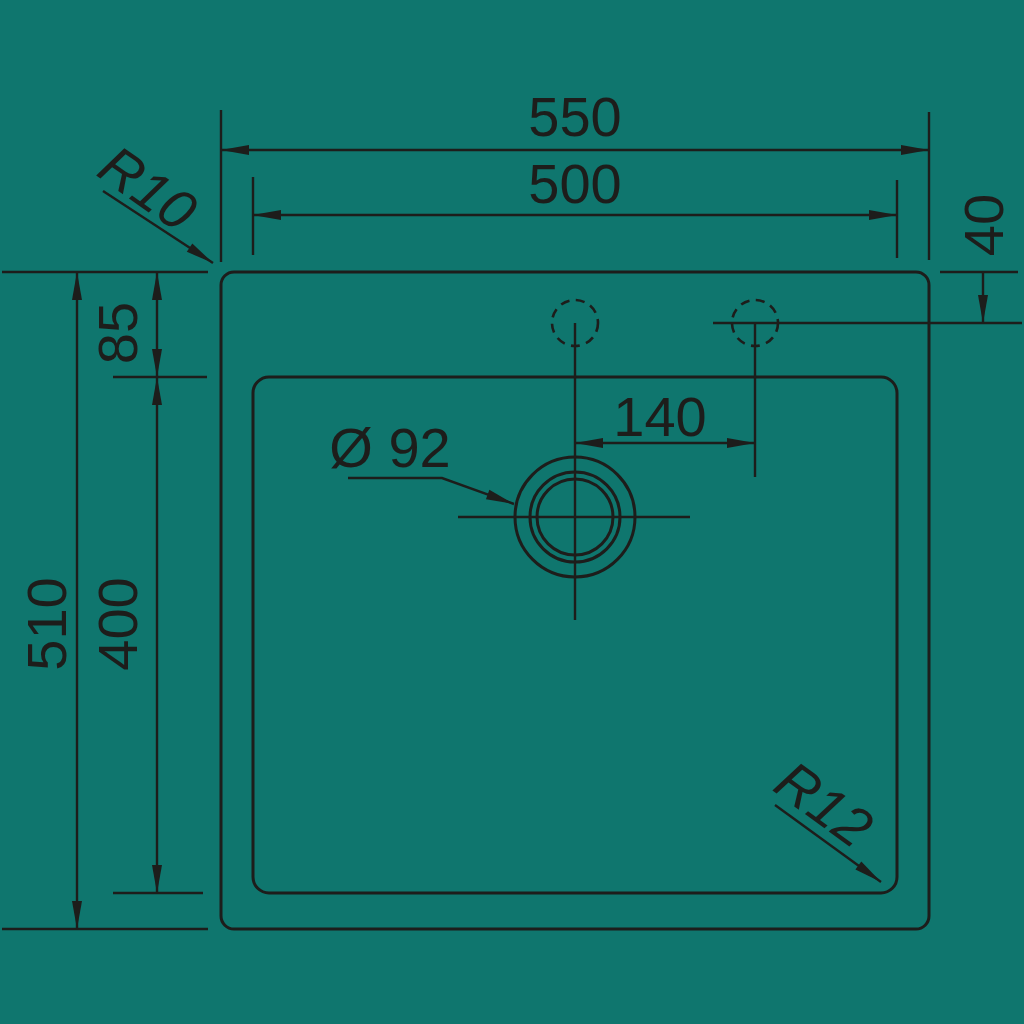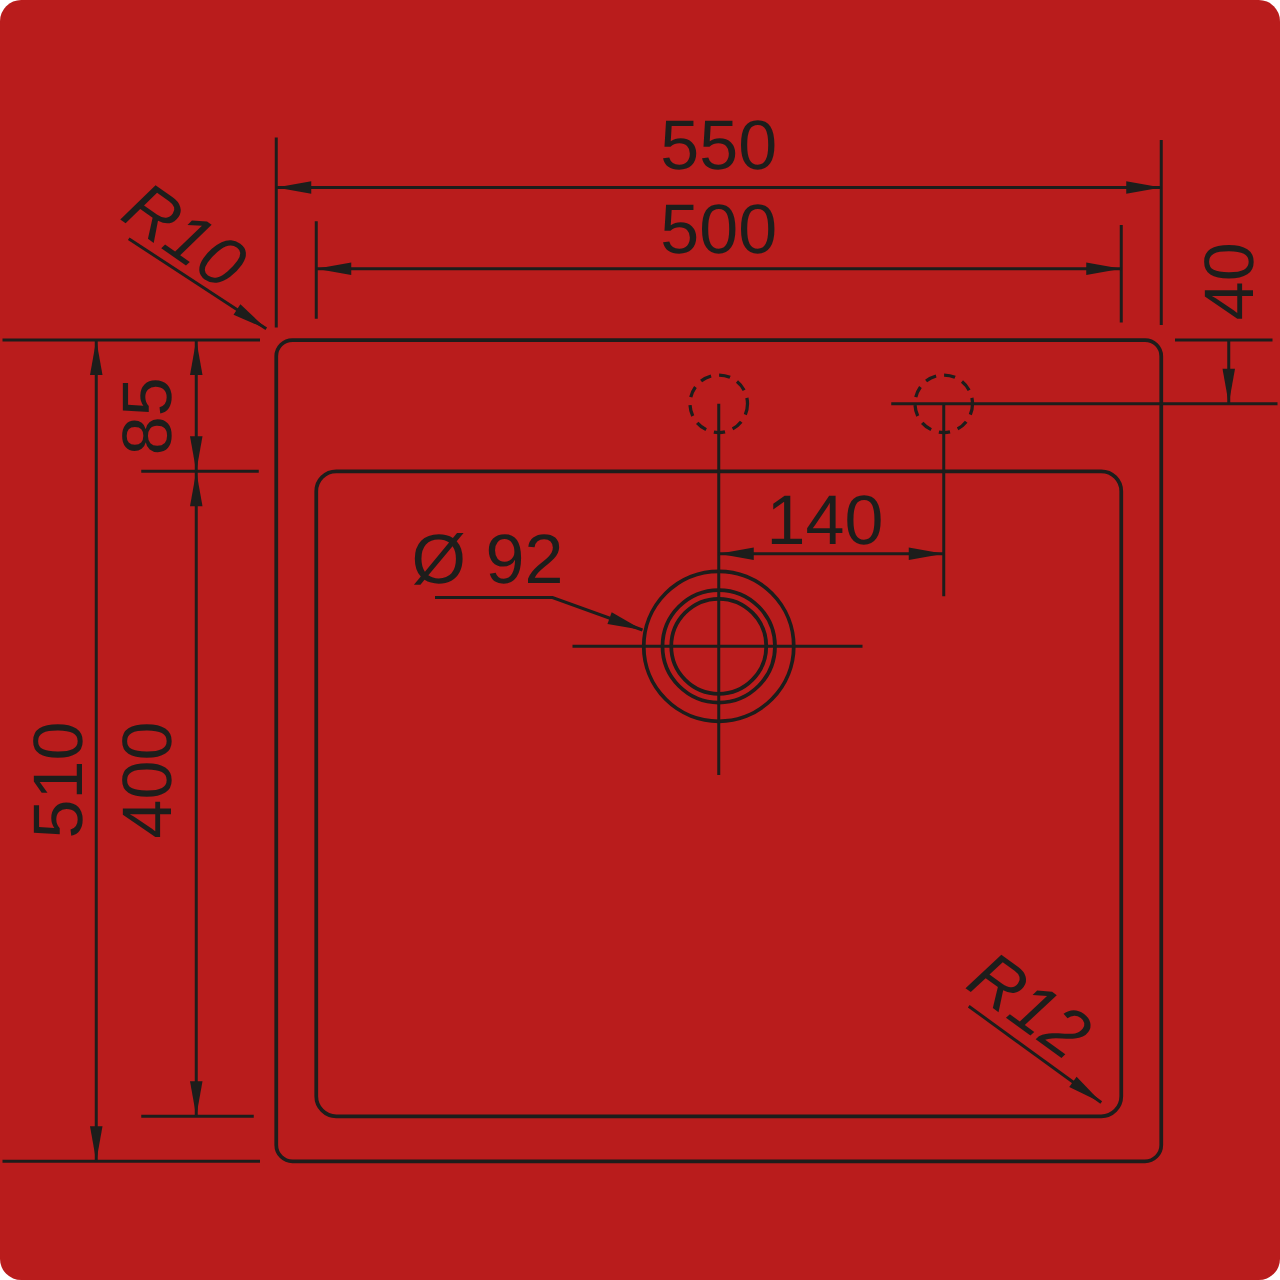--- a/index.html
+++ b/index.html
@@ -4,24 +4,23 @@
 <style>
   html, body {
     margin: 0;
     padding: 0;
     background: #ffffff;
   }
   .canvas {
     position: relative;
     width: 1024px;
     height: 1024px;
-    background: #b91c1c;
+    background: #0f766e;
     overflow: hidden;
     font-family: "Liberation Sans", sans-serif;
-    border-radius: 17px;
   }
   svg { display: block; }
   .objline {
     fill: none;
     stroke: #1d1d1b;
     stroke-width: 3;
   }
   .dimline {
     fill: none;
     stroke: #1d1d1b;

